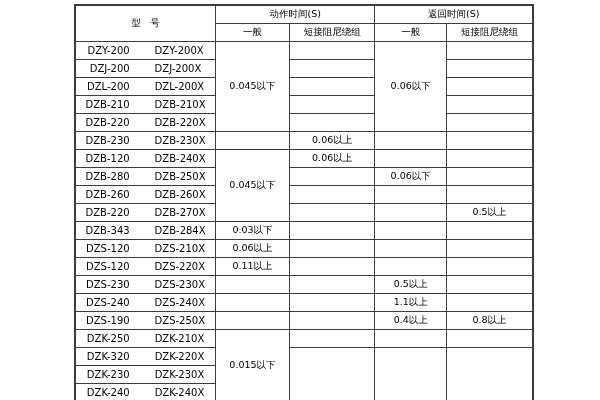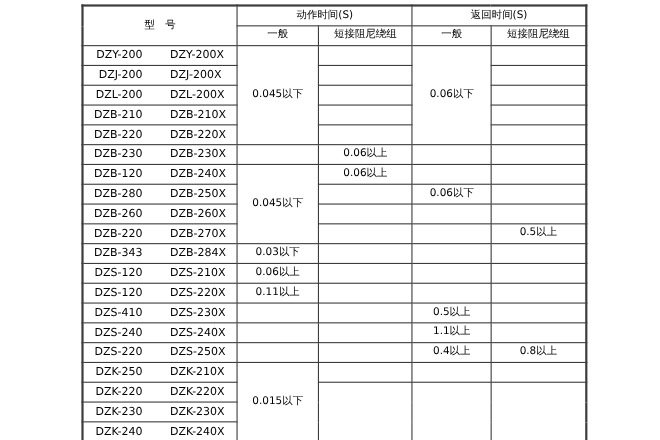--- a/index.html
+++ b/index.html
@@ -208,21 +208,21 @@
             </div>
           </td>
           <td>0.11以上</td>
           <td></td>
           <td></td>
           <td></td>
         </tr>
         <tr>
           <td>
             <div class="model-wrap">
-              <span>DZS-410</span>
+              <span>DZS-230</span>
               <span>DZS-230X</span>
             </div>
           </td>
           <td></td>
           <td></td>
           <td>0.5以上</td>
           <td></td>
         </tr>
         <tr>
           <td>
@@ -232,21 +232,21 @@
             </div>
           </td>
           <td></td>
           <td></td>
           <td>1.1以上</td>
           <td></td>
         </tr>
         <tr>
           <td>
             <div class="model-wrap">
-              <span>DZS-220</span>
+              <span>DZS-190</span>
               <span>DZS-250X</span>
             </div>
           </td>
           <td></td>
           <td></td>
           <td>0.4以上</td>
           <td>0.8以上</td>
         </tr>
         <tr>
           <td>
@@ -256,21 +256,21 @@
             </div>
           </td>
           <td rowspan="4">0.015以下</td>
           <td></td>
           <td></td>
           <td></td>
         </tr>
         <tr>
           <td>
             <div class="model-wrap">
-              <span>DZK-220</span>
+              <span>DZK-320</span>
               <span>DZK-220X</span>
             </div>
           </td>
           <td rowspan="3"></td>
           <td rowspan="3"></td>
           <td rowspan="3"></td>
         </tr>
         <tr>
           <td>
             <div class="model-wrap">

